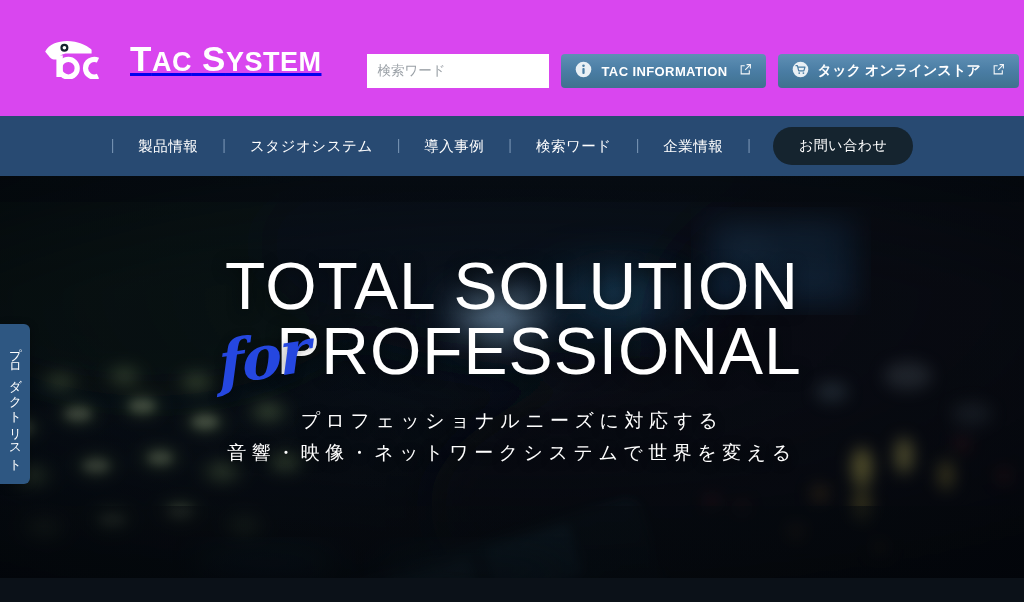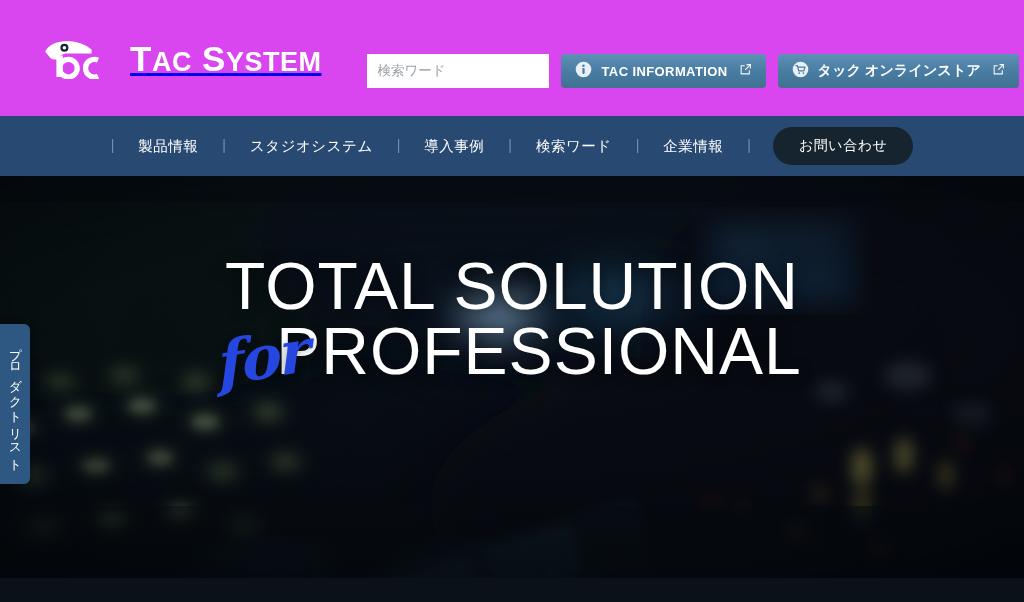--- a/index.html
+++ b/index.html
@@ -478,17 +478,21 @@
     <div class="hero-scrim"></div>
 
     <a class="side-tab" href="#">プロダクトリスト</a>
 
     <div class="hero-copy">
       <div class="hl-wrap">
         <div class="headline">TOTAL SOLUTION</div>
         <div class="headline line2">PROFESSIONAL</div>
         <div class="script-for">for</div>
       </div>
+      <div class="sub">
+        <div>プロフェッショナルニーズに対応する</div>
+        <div>音響・映像・ネットワークシステムで世界を変える</div>
+      </div>
     </div>
 
   </section>
 
 </div>
 
 </body></html>

